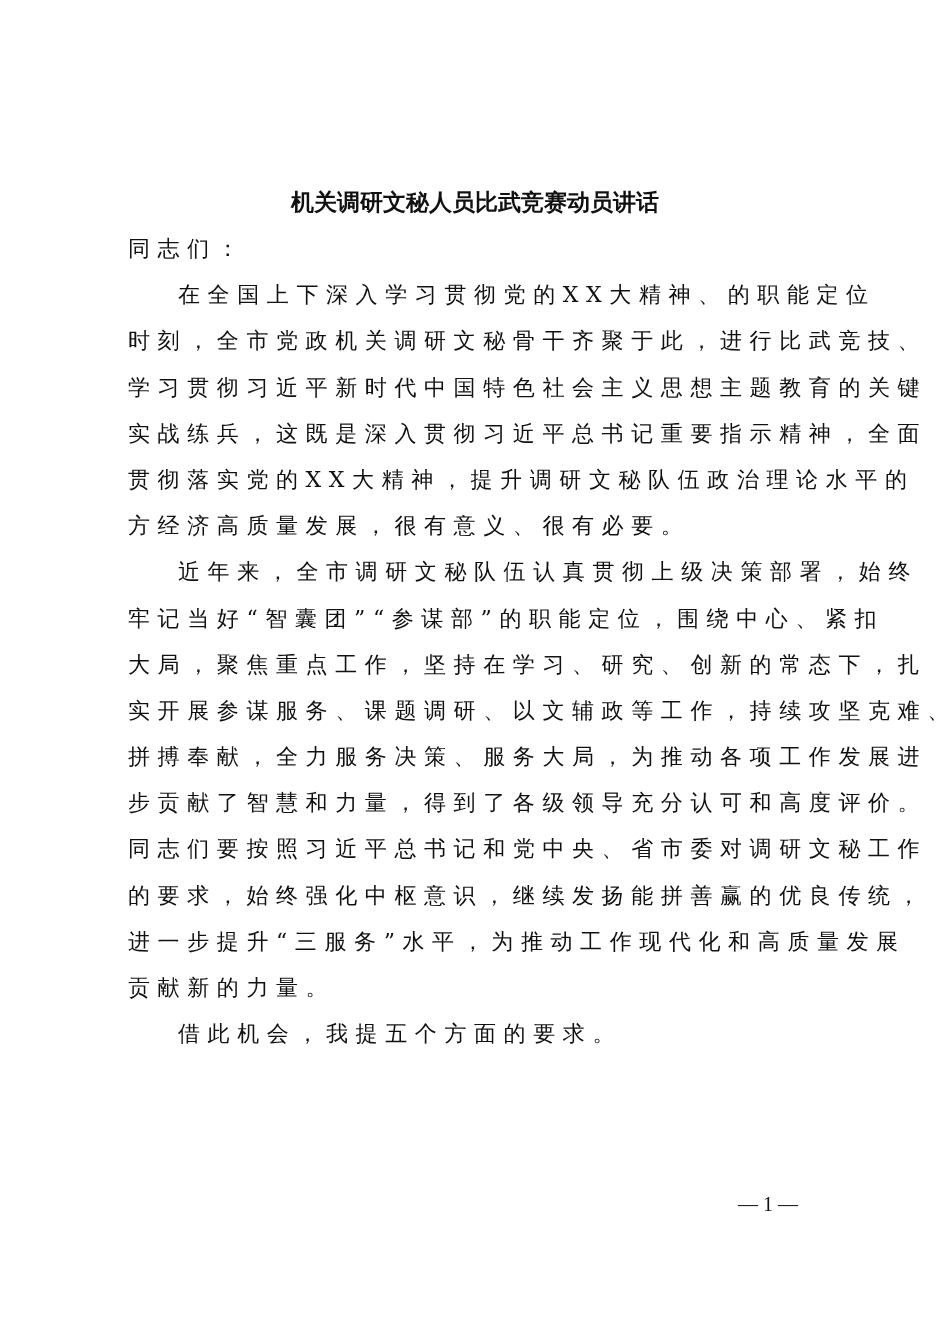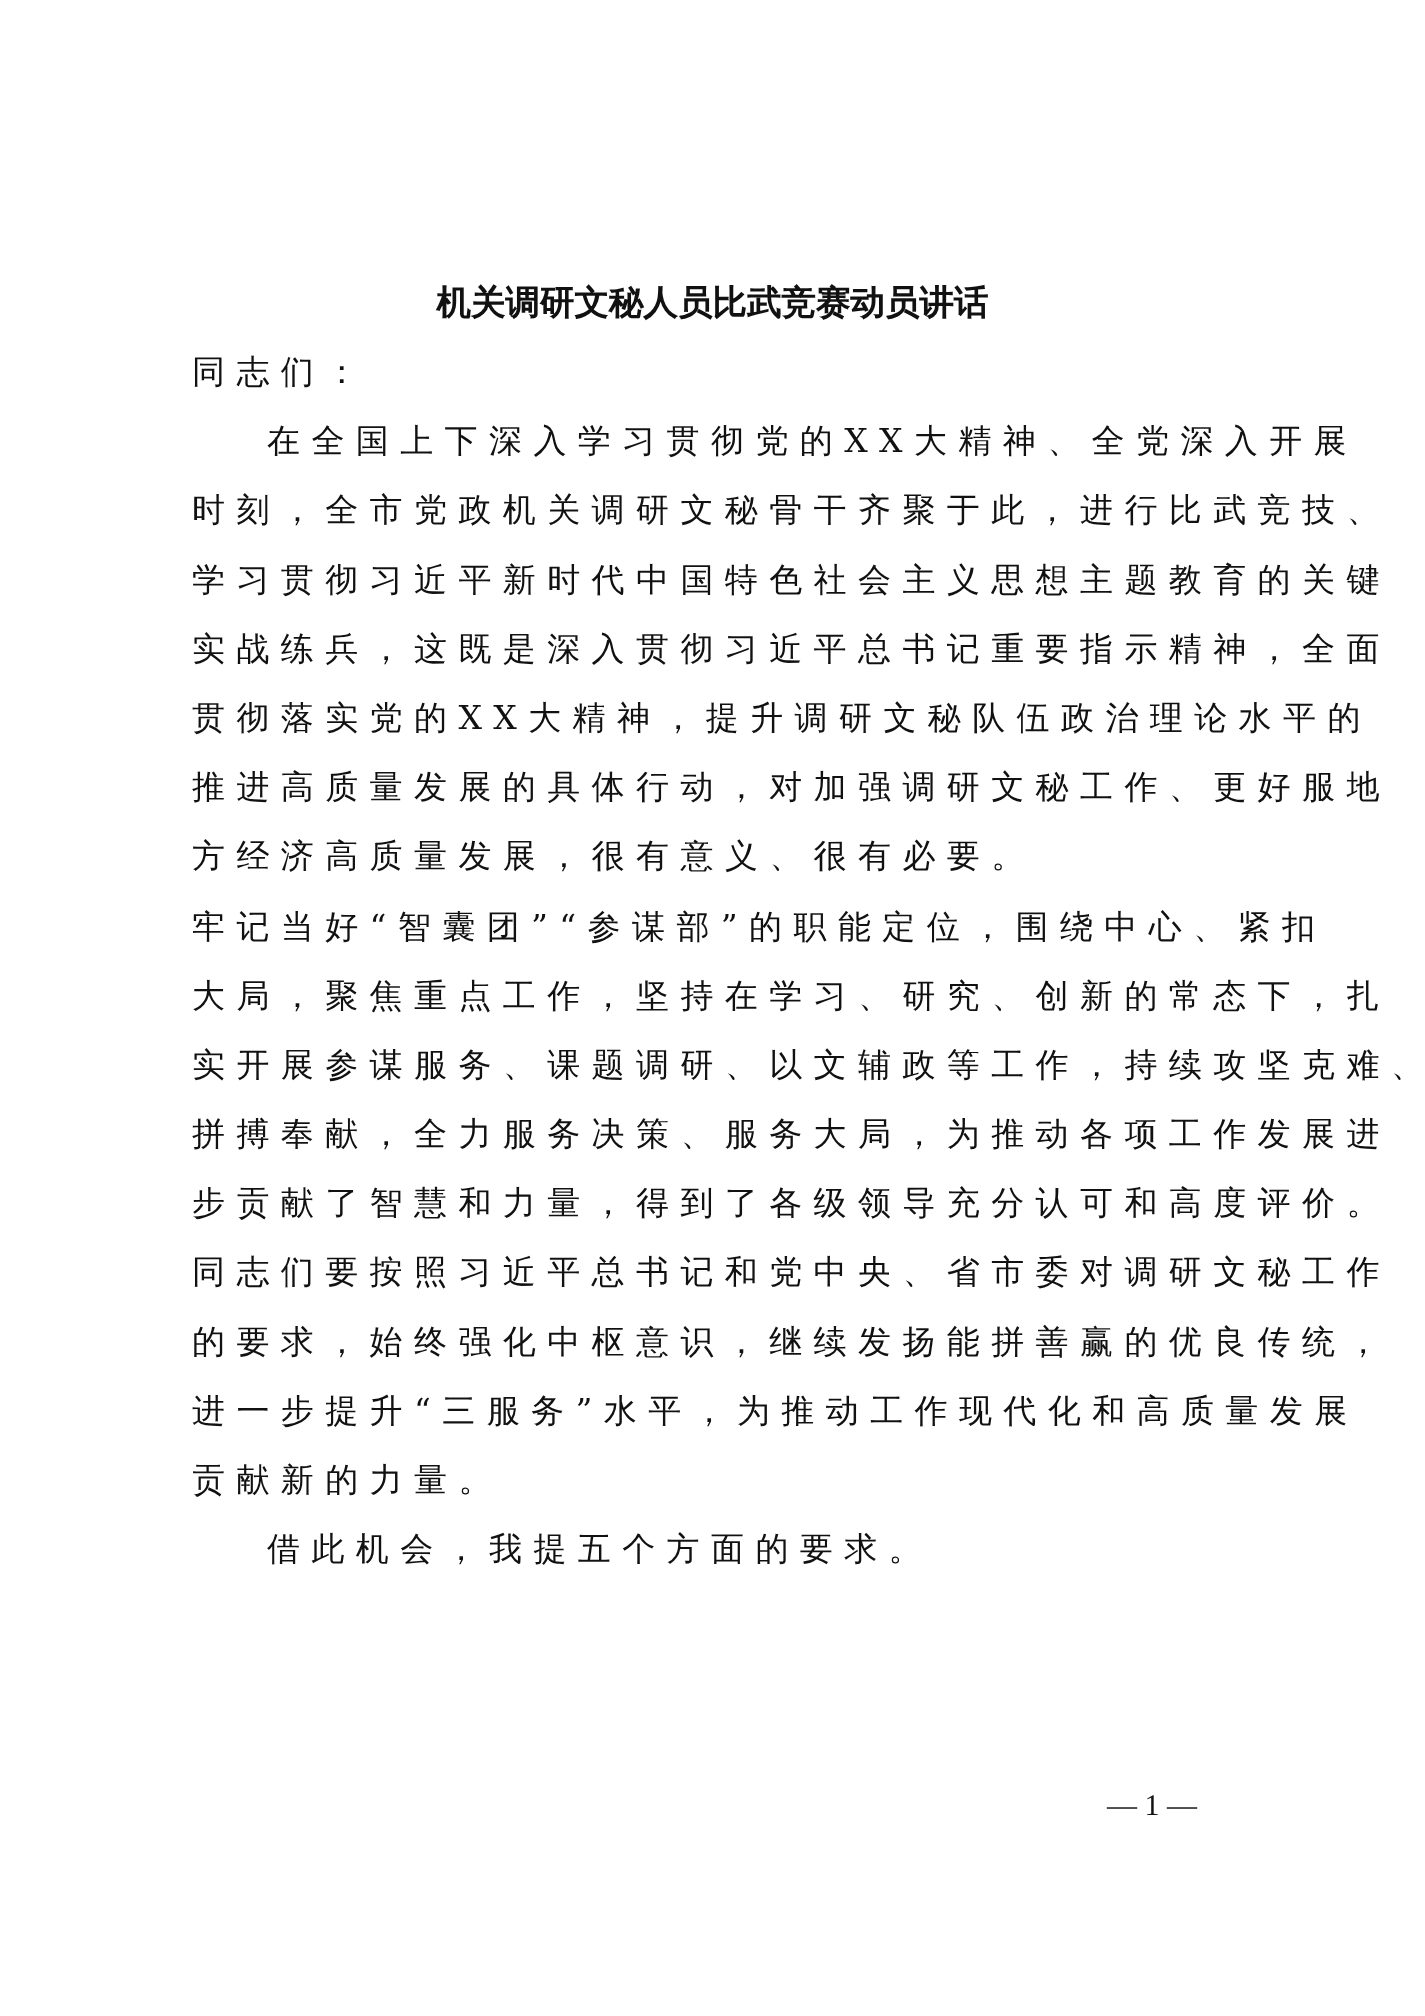--- a/index.html
+++ b/index.html
@@ -64,28 +64,28 @@
 </head>
 <body>
 
 <div class="page">
 
   <div class="title">机关调研文秘人员比武竞赛动员讲话</div>
 
   <div class="body-text">
     <span class="line">同志们：</span>
 
-    <span class="line indent">在全国上下深入学习贯彻党的XX大精神、全党深入开展</span>
+    <span class="line indent">在全国上下深入学习贯彻党的XX大精神、的职能定位</span>
     <span class="line">时刻，全市党政机关调研文秘骨干齐聚于此，进行比武竞技、</span>
     <span class="line">学习贯彻习近平新时代中国特色社会主义思想主题教育的关键</span>
     <span class="line">实战练兵，这既是深入贯彻习近平总书记重要指示精神，全面</span>
     <span class="line">贯彻落实党的XX大精神，提升调研文秘队伍政治理论水平的</span>
-    <span class="line">推进高质量发展的具体行动，对加强调研文秘工作、更好服地</span>
     <span class="line">方经济高质量发展，很有意义、很有必要。</span>
 
+    <span class="line indent">近年来，全市调研文秘队伍认真贯彻上级决策部署，始终</span>
     <span class="line">牢记当好“智囊团”“参谋部”的职能定位，围绕中心、紧扣</span>
     <span class="line">大局，聚焦重点工作，坚持在学习、研究、创新的常态下，扎</span>
     <span class="line">实开展参谋服务、课题调研、以文辅政等工作，持续攻坚克难、</span>
     <span class="line">拼搏奉献，全力服务决策、服务大局，为推动各项工作发展进</span>
     <span class="line">步贡献了智慧和力量，得到了各级领导充分认可和高度评价。</span>
     <span class="line">同志们要按照习近平总书记和党中央、省市委对调研文秘工作</span>
     <span class="line">的要求，始终强化中枢意识，继续发扬能拼善赢的优良传统，</span>
     <span class="line">进一步提升“三服务”水平，为推动工作现代化和高质量发展</span>
     <span class="line">贡献新的力量。</span>
 

